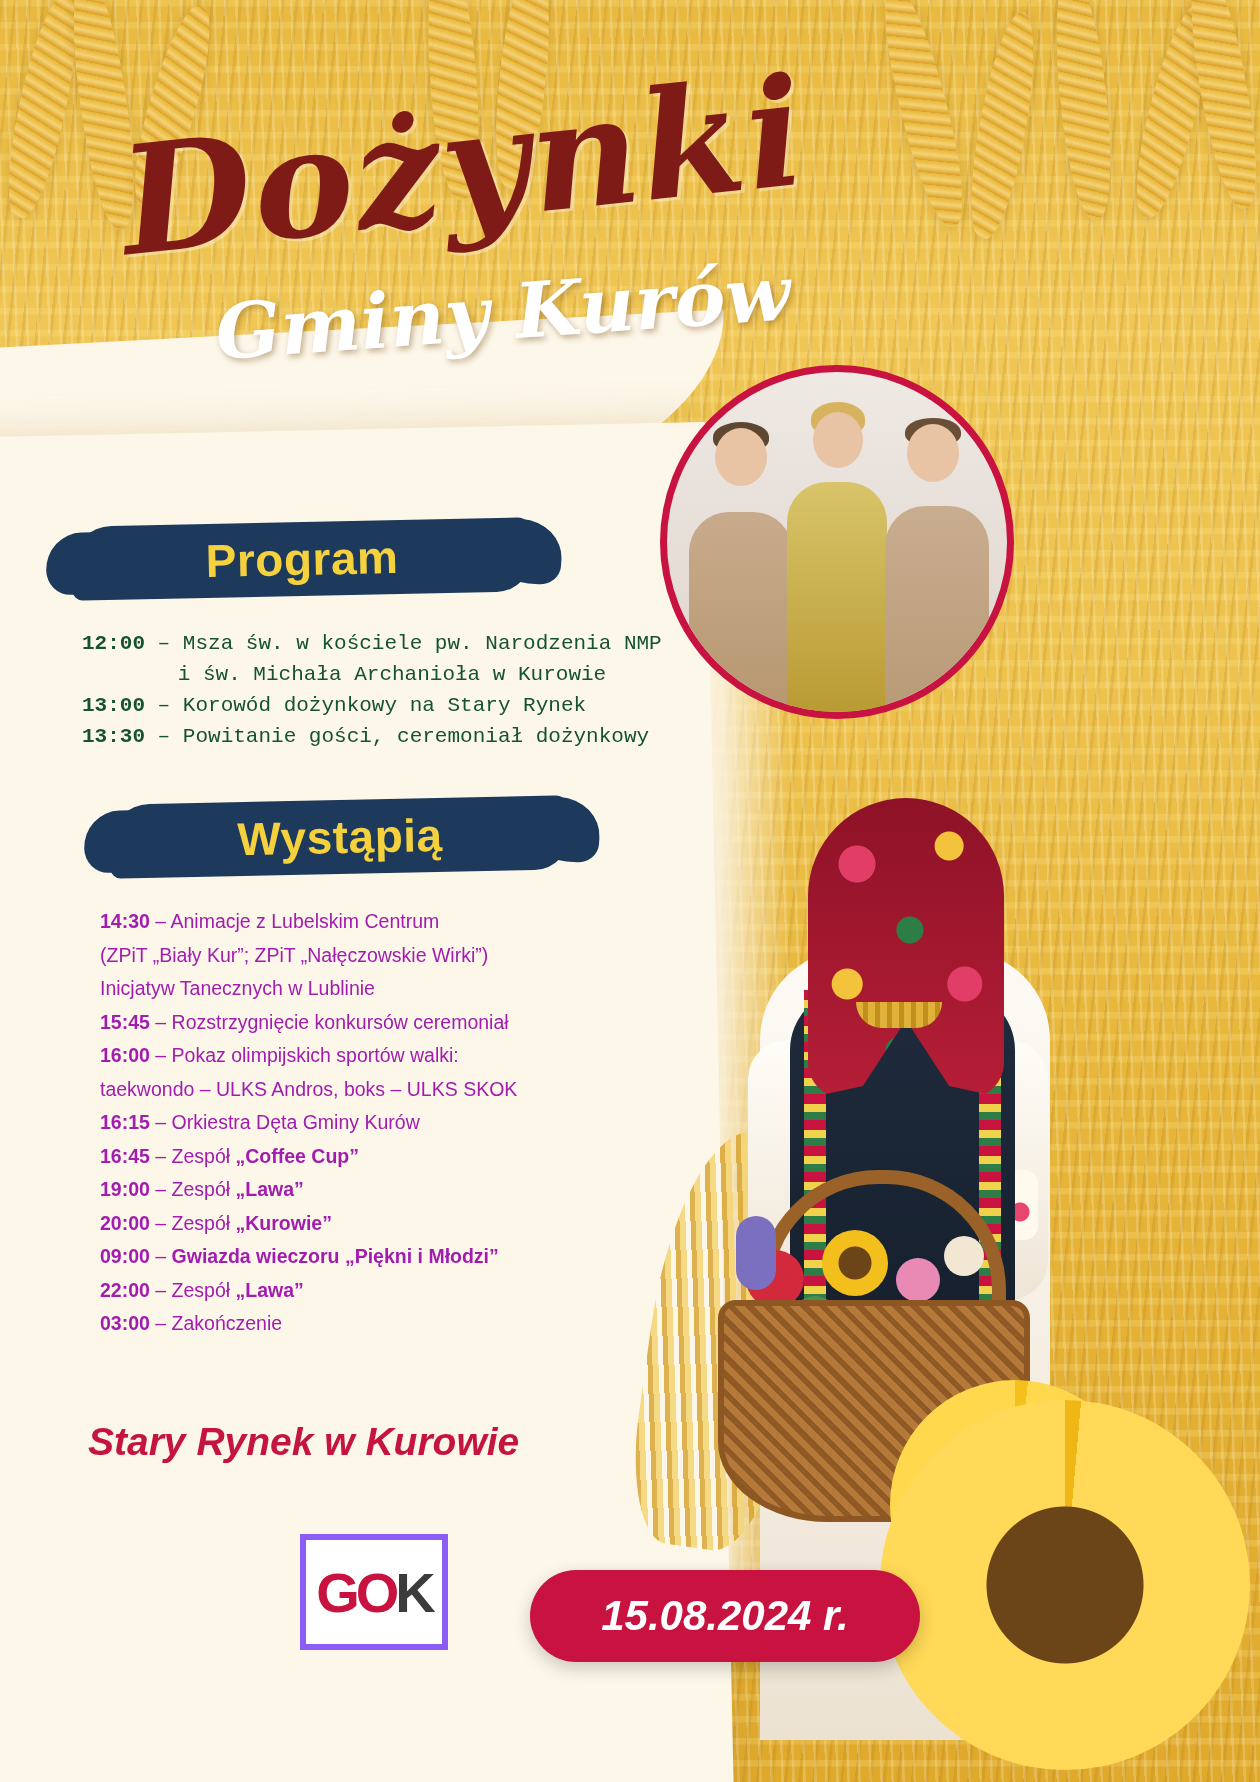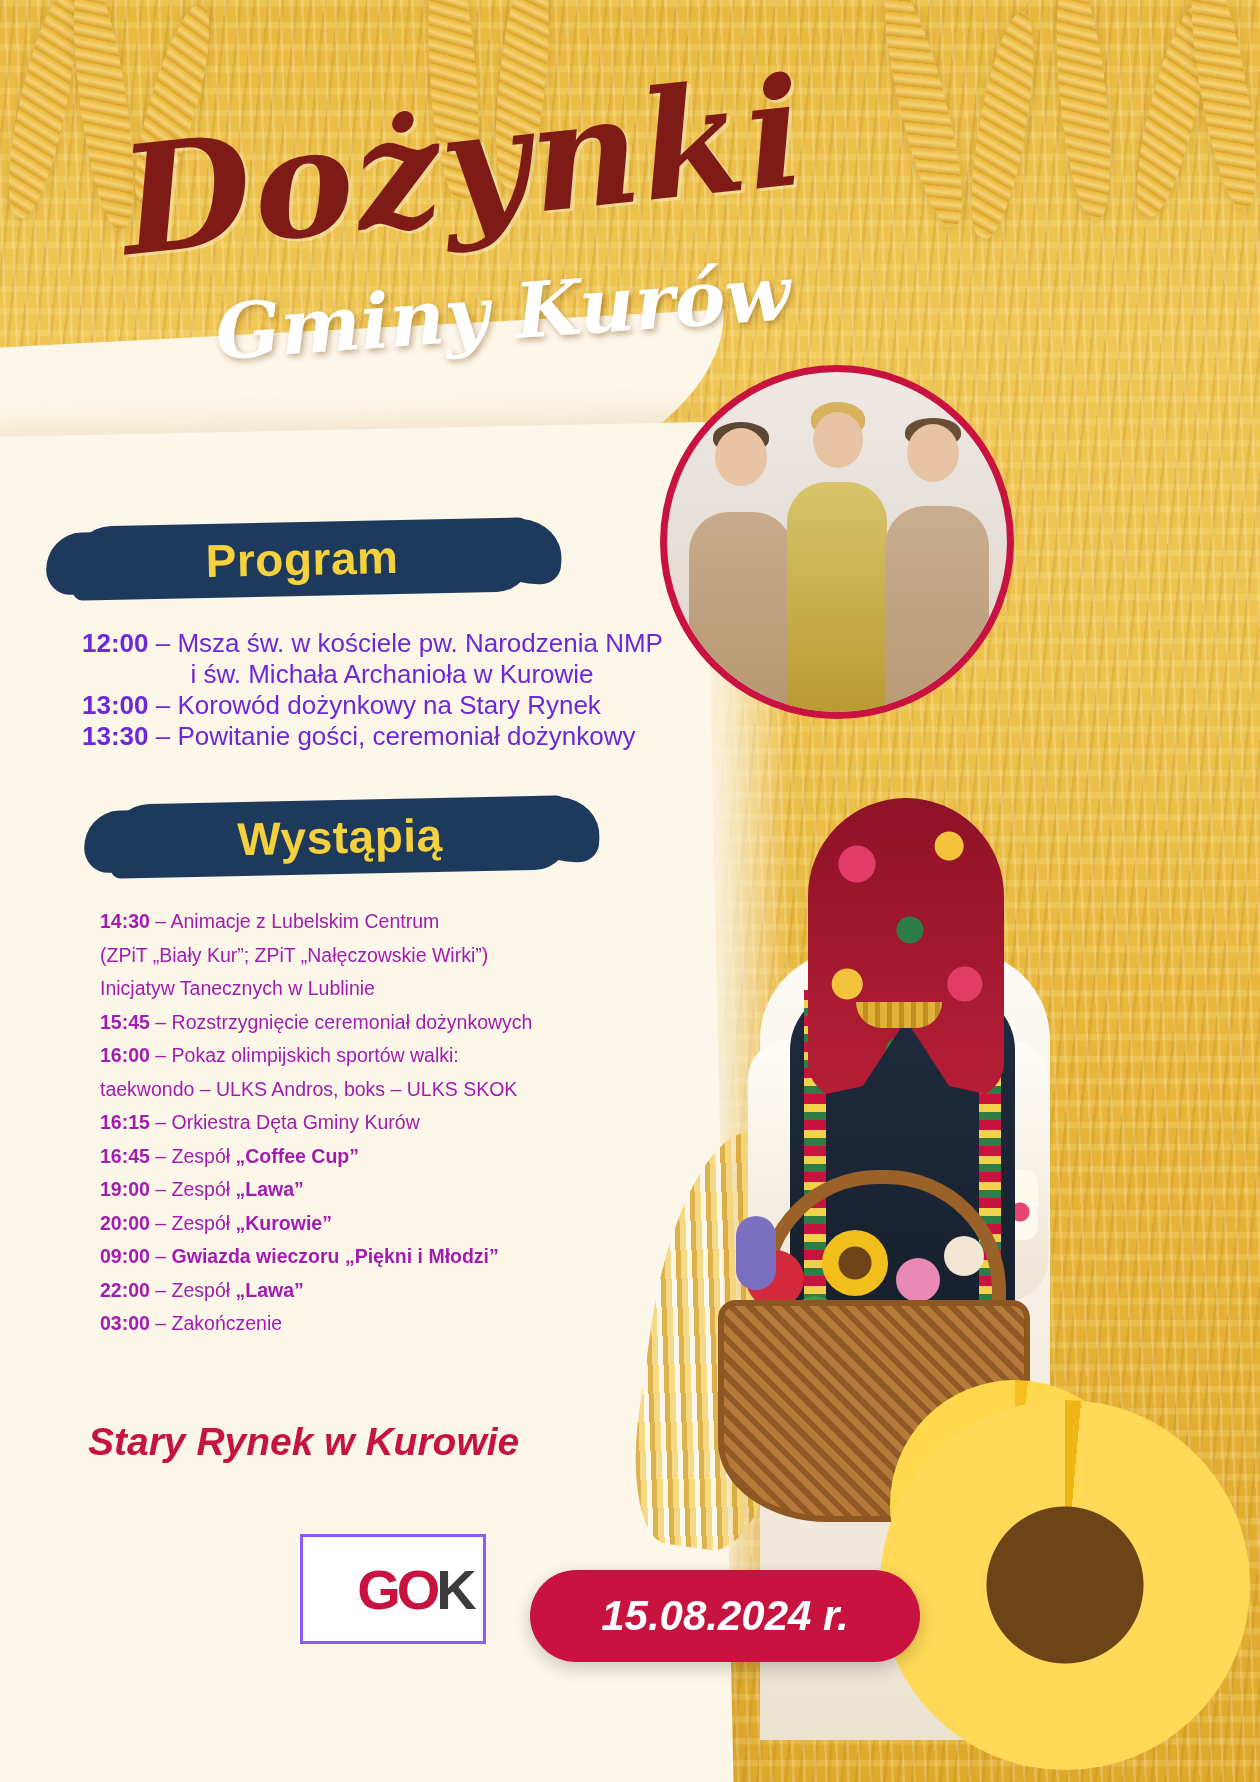--- a/index.html
+++ b/index.html
@@ -150,23 +150,24 @@
 
   #banner-program { left: 72px; top: 522px; width: 460px; }
   #banner-wystapia { left: 110px; top: 800px; width: 460px; }
 
   
   .prog-list {
     position: absolute;
     left: 82px;
     top: 628px;
     width: 580px;
-    color: #6d28d9;
-    font-size: 26px;
+    color: #14532d;
+    font-size: 21px;
     line-height: 31px;
+    font-family: Liberation Mono, monospace;
   }
   .prog-list .row { white-space: nowrap; }
   .prog-list .row.center { text-align: center; padding-left: 40px; }
   .prog-list b { font-weight: bold; }
 
   .perf-list {
     position: absolute;
     left: 100px;
     top: 905px;
     width: 600px;
@@ -253,26 +254,25 @@
     color: #c8123f;
     font-weight: bold;
   }
 
   .logo-gok {
     position: absolute;
     left: 300px;
     top: 1534px;
     width: 136px;
     height: 104px;
-    border: 3px solid #8b5cf6;
+    border: 6px solid #8b5cf6;
     background: #ffffff;
     display: flex;
     align-items: center;
     justify-content: center;
-    padding-left: 44px;
   }
   .logo-gok .gok-text {
     font-size: 56px;
     font-weight: bold;
     color: #c8123f;
     letter-spacing: -4px;
   }
   .logo-gok .gok-k { color: #3c3c3c; }
 
   
@@ -503,21 +503,21 @@
     </div>
 
   <div class="banner" id="banner-wystapia">
     <span>Wystąpią</span>
   </div>
 
   <div class="perf-list">
       <div class="row"><b>14:30</b><span> – </span><span>Animacje z Lubelskim Centrum</span></div>
       <div class="row"><span>(ZPiT „Biały Kur”; ZPiT „Nałęczowskie Wirki”)</span></div>
       <div class="row"><span>Inicjatyw Tanecznych w Lublinie</span></div>
-      <div class="row"><b>15:45</b><span> – </span><span>Rozstrzygnięcie ceremoniał dożynkowych</span></div>
+      <div class="row"><b>15:45</b><span> – </span><span>Rozstrzygnięcie konkursów ceremoniał</span></div>
       <div class="row"><b>16:00</b><span> – </span><span>Pokaz olimpijskich sportów walki:</span></div>
       <div class="row"><span>taekwondo – ULKS Andros, boks – ULKS SKOK</span></div>
       <div class="row"><b>16:15</b><span> – </span><span>Orkiestra Dęta Gminy Kurów</span></div>
       <div class="row"><b>16:45</b><span> – </span><span>Zespół </span><b>„Coffee Cup”</b></div>
       <div class="row"><b>19:00</b><span> – </span><span>Zespół </span><b>„Lawa”</b></div>
       <div class="row"><b>20:00</b><span> – </span><span>Zespół </span><b>„Kurowie”</b></div>
       <div class="row"><b>09:00</b><span>  – </span><b>Gwiazda wieczoru „Piękni i Młodzi”</b></div>
       <div class="row"><b>22:00</b><span> – </span><span>Zespół </span><b>„Lawa”</b></div>
       <div class="row"><b>03:00</b><span> – </span><span>Zakończenie</span></div>
     </div>

